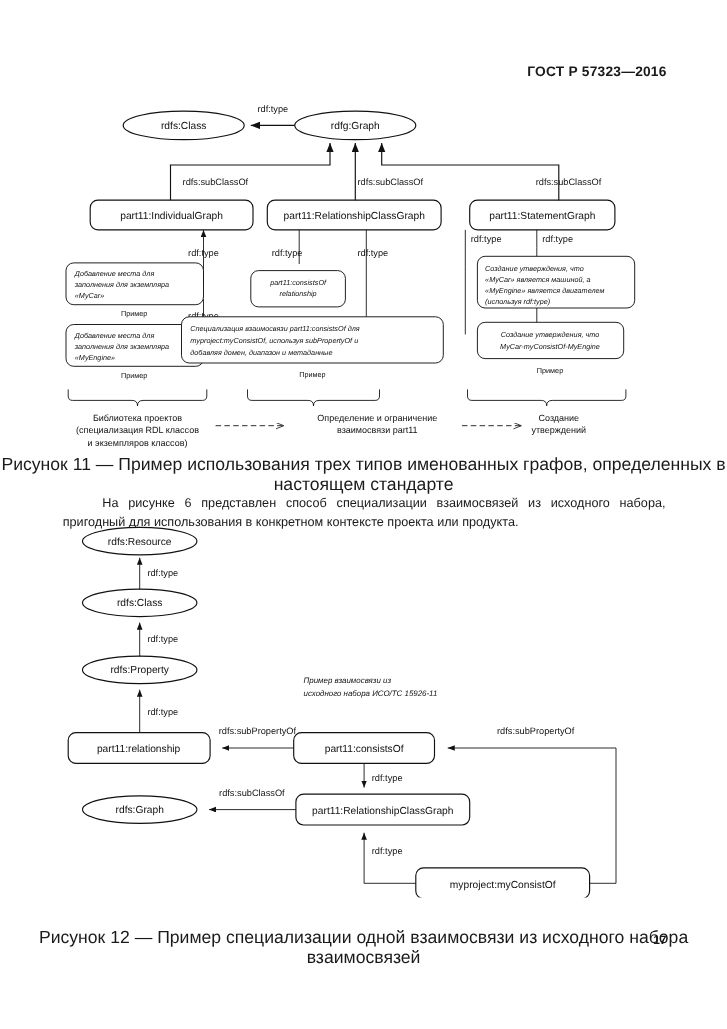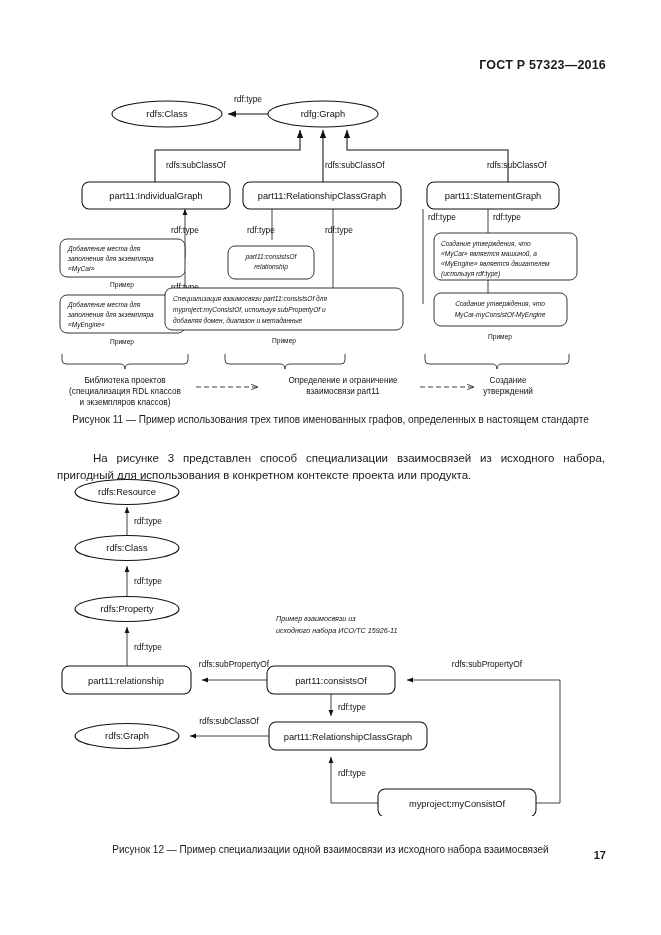--- a/index.html
+++ b/index.html
@@ -30,21 +30,21 @@
     font-weight: bold;
     letter-spacing: 0.2px;
     white-space: nowrap;
   }
   
   .fig-caption {
     position: absolute;
     left: 0;
     width: 661px;
     text-align: center;
-    font-size: 10px;
+    font-size: 16px;
     color: #1a1a1a;
   }
   .body-par {
     position: absolute;
     left: 57px;
     width: 548px;
     font-size: 11.5px;
     line-height: 17px;
     text-indent: 36px;
     text-align: justify;
@@ -254,21 +254,21 @@
         <text class="phase-text" x="508" y="302" text-anchor="middle">утверждений</text>
       </g>
 
       <path class="ln-dash" d="M196,295 L258,295" marker-end="url(#ahOpen)"></path>
       <path class="ln-dash" d="M420,295 L474,295" marker-end="url(#ahOpen)"></path>
     </svg>
   </div>
 
   <div class="fig-caption" style="top:414px;">Рисунок 11 — Пример использования трех типов именованных графов, определенных в настоящем стандарте</div>
 
-  <div class="body-par" style="top:450px;">На рисунке 3 представлен способ специализации взаимосвязей из исходного набора, пригодный для использования в конкретном контексте проекта или продукта.</div>
+  <div class="body-par" style="top:450px;">На рисунке 6 представлен способ специализации взаимосвязей из исходного набора, пригодный для использования в конкретном контексте проекта или продукта.</div>
 
   <div class="diagram" style="top:476px; left:0;">
     <svg width="661" height="340" viewBox="0 0 661 340" xmlns="http://www.w3.org/2000/svg">
       <defs>
         <marker id="ah2" markerWidth="9" markerHeight="9" refX="8" refY="3.2" orient="auto">
           <path d="M0,0 L8,3.2 L0,6.4 z" fill="#111"></path>
         </marker>
       </defs>
 
       <g>

